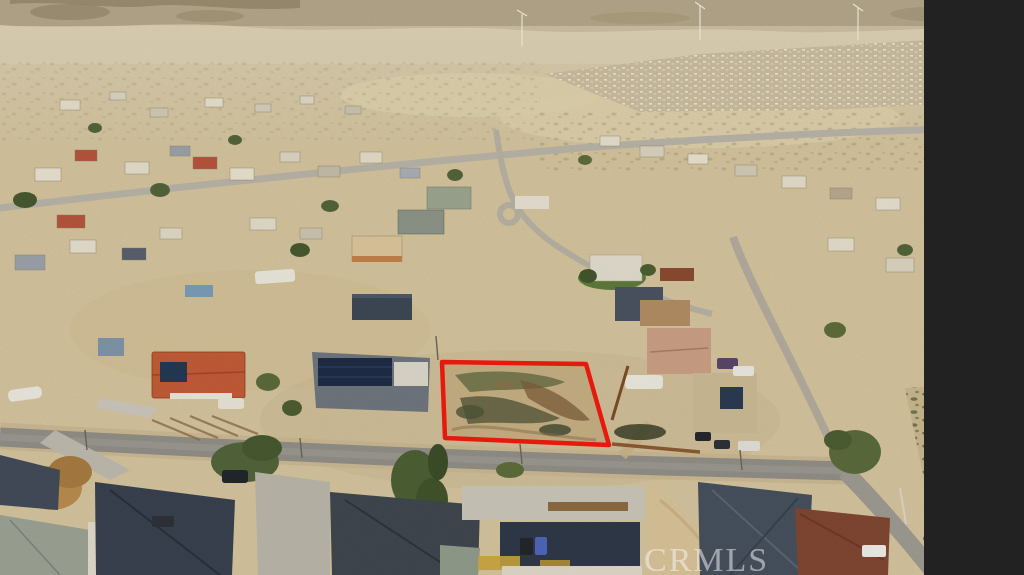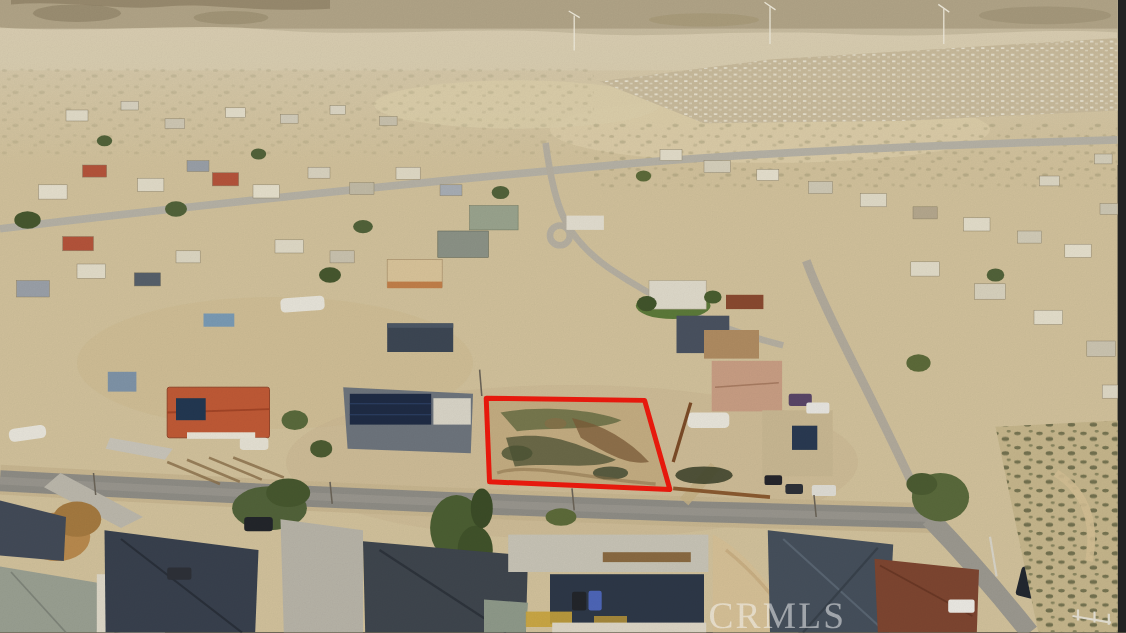--- a/index.html
+++ b/index.html
@@ -1,16 +1,16 @@
 <!DOCTYPE html>
 <html><head>
 <meta charset="utf-8">
 <style>
   html,body{margin:0;padding:0;background:#222;}
-  .stage{position:relative;width:1016px;height:575px;overflow:hidden;font-family:"Liberation Sans",sans-serif;}
+  .stage{position:relative;width:924px;height:575px;overflow:hidden;font-family:"Liberation Sans",sans-serif;}
   svg{display:block}
   .wm{font-family:"Liberation Serif","DejaVu Serif",serif;font-size:34px;letter-spacing:2px;fill:#ffffff;opacity:.52;}
 </style>
 </head>
 <body>
 
 <div class="stage">
 <svg width="1024" height="575" viewBox="0 0 1024 575">
   <defs>
     <pattern id="tract" width="9" height="6" patternUnits="userSpaceOnUse">

